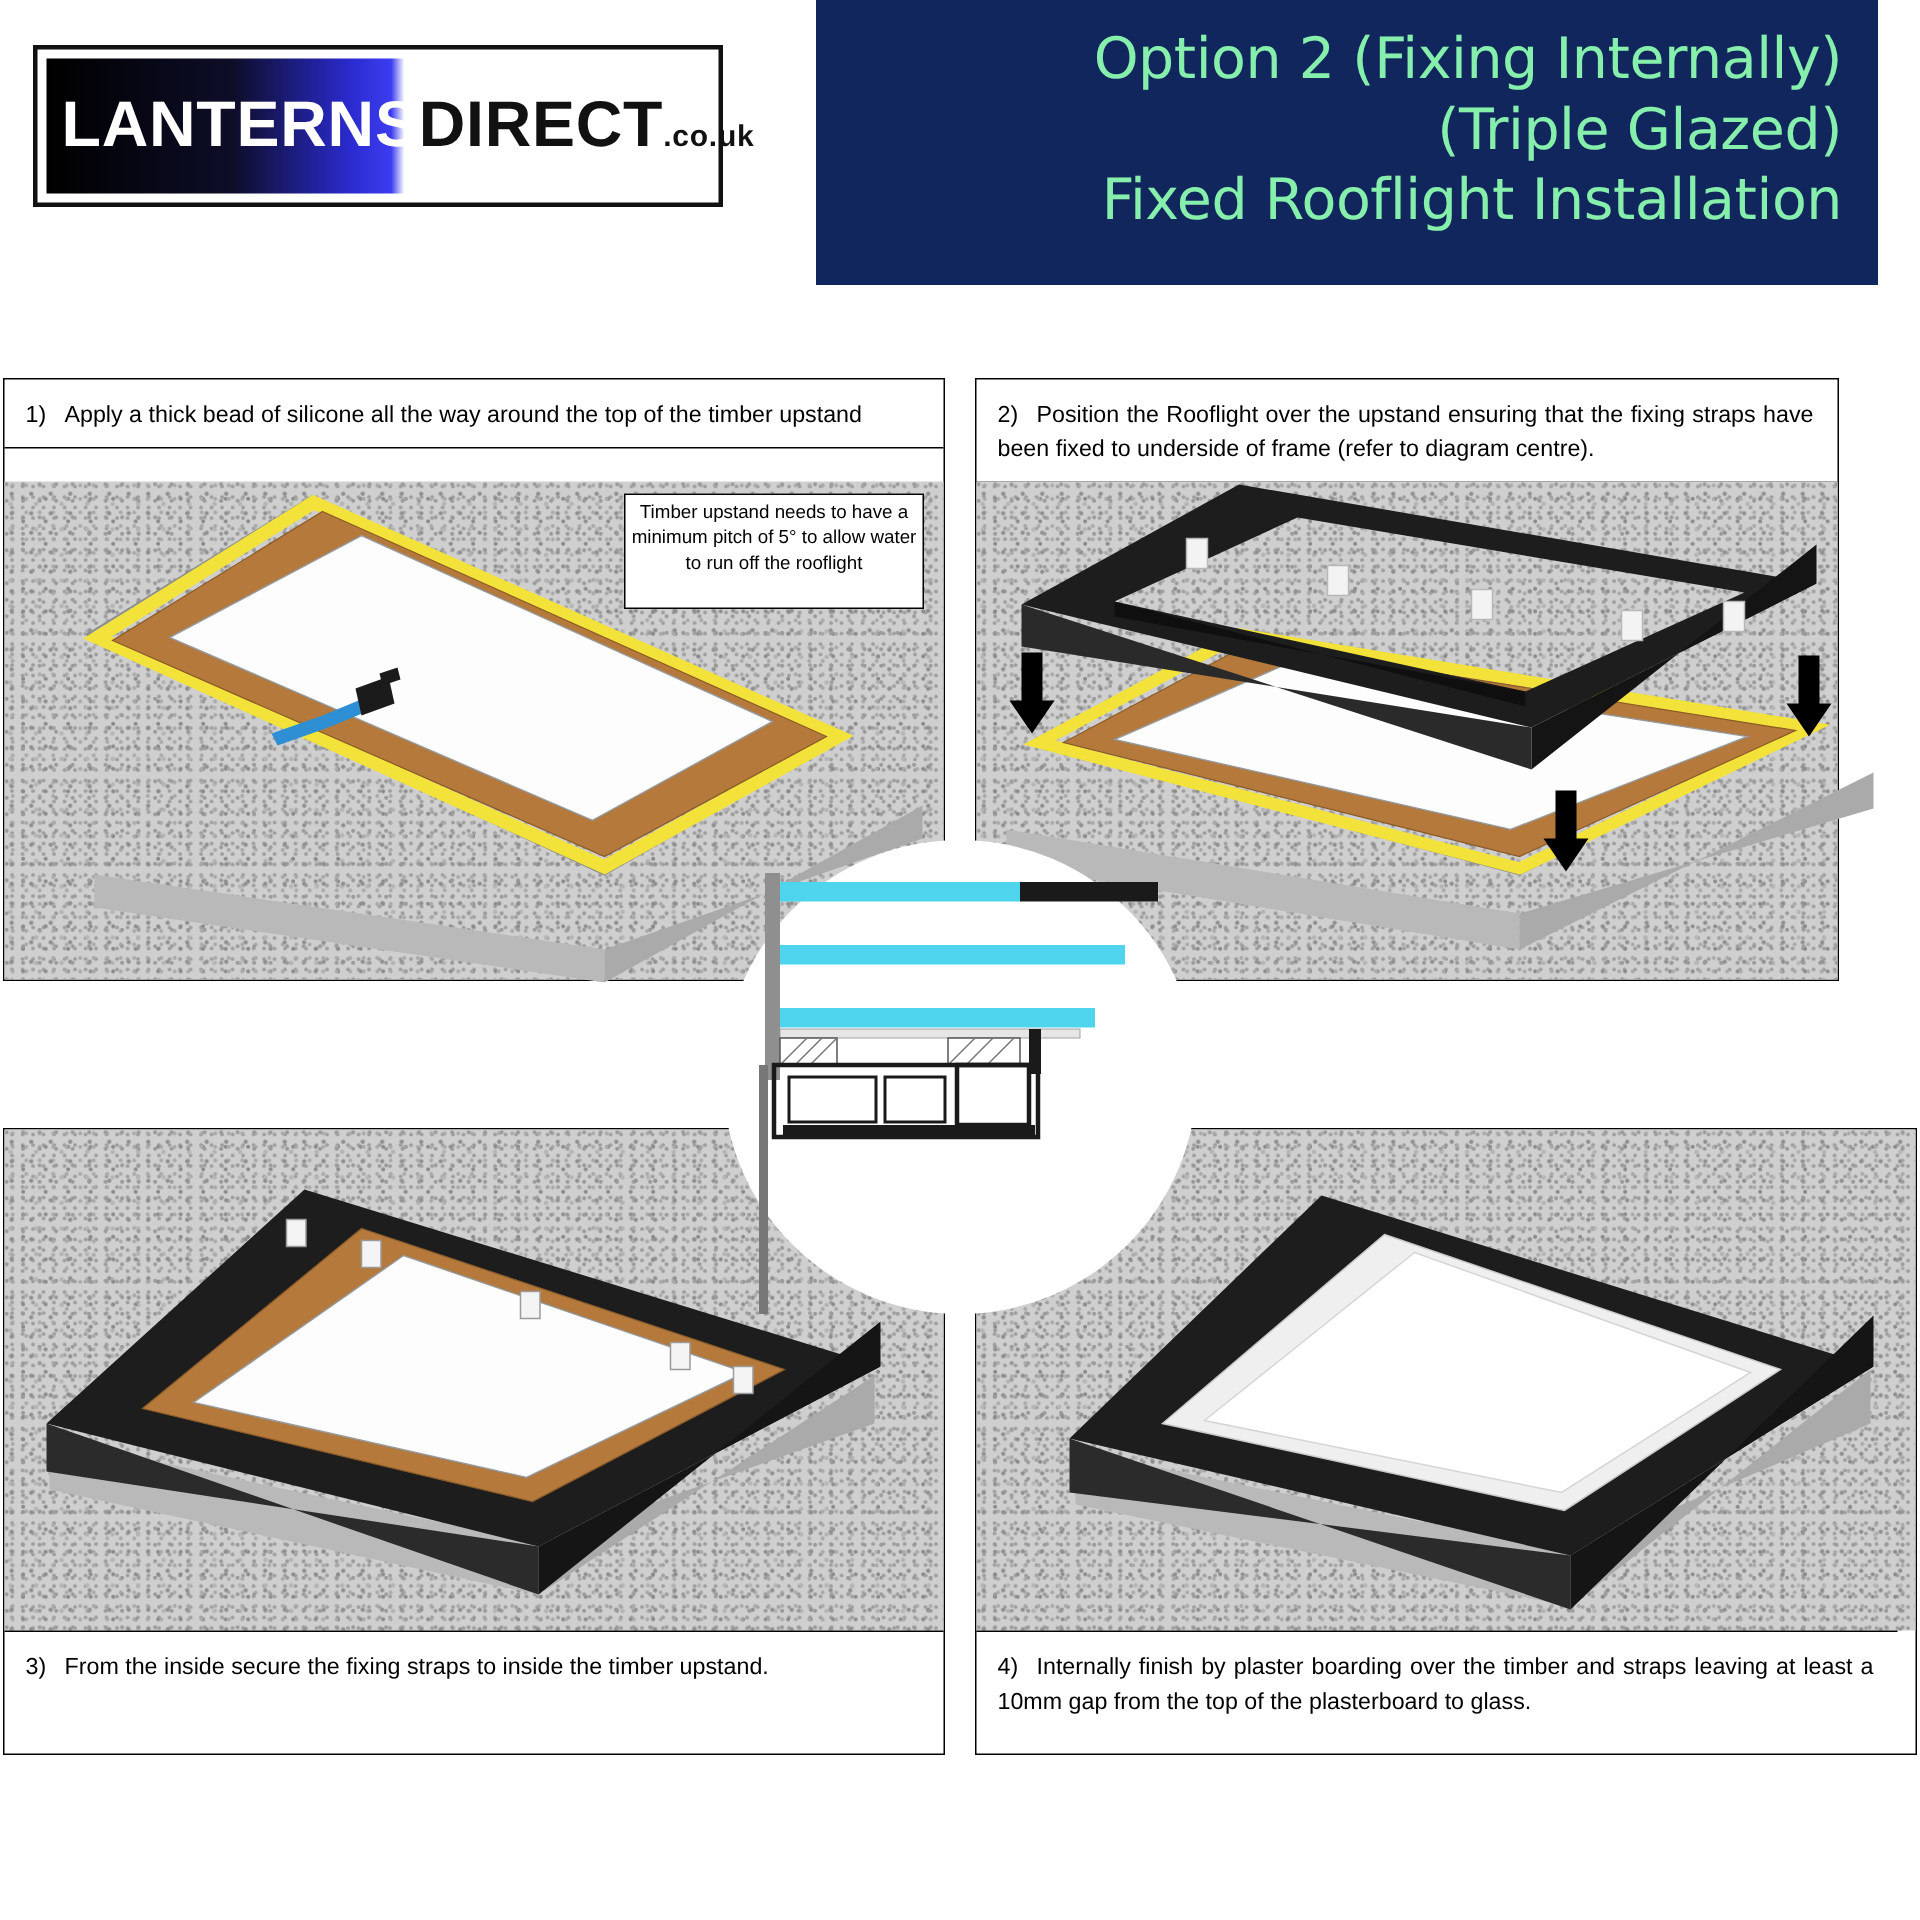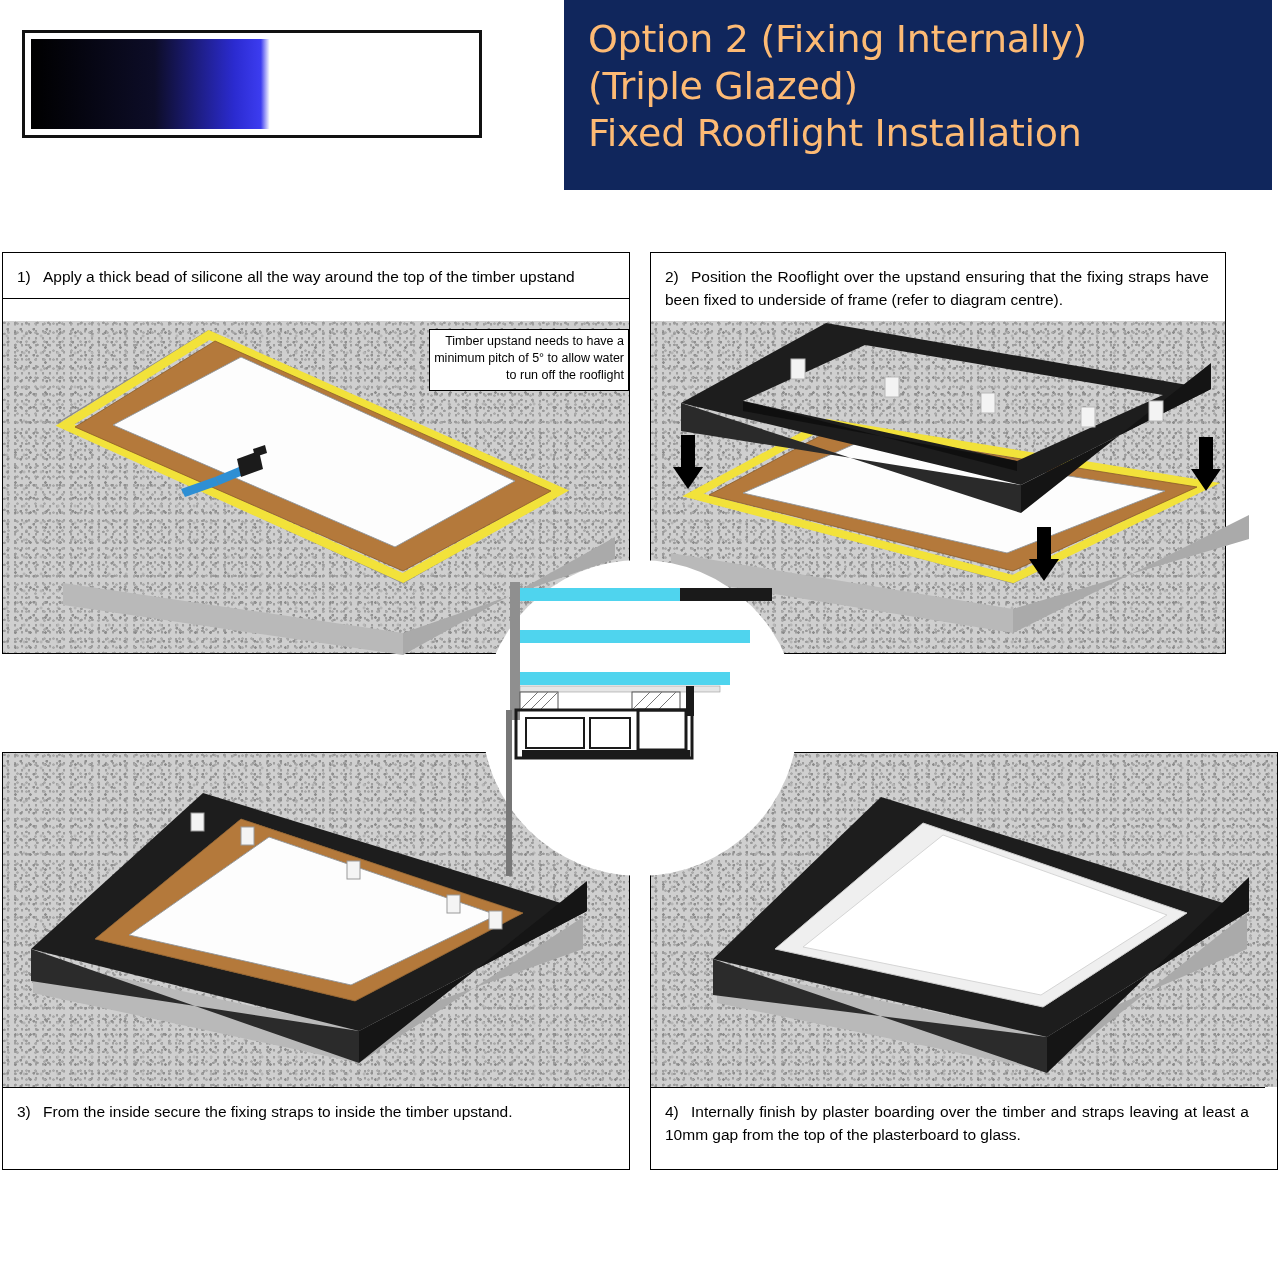--- a/index.html
+++ b/index.html
@@ -22,23 +22,24 @@
     display:flex;align-items:center;
   }
   .logo-text{
     position:absolute;left:16px;top:50%;transform:translateY(-50%);
     font-size:43px;font-weight:bold;letter-spacing:0.5px;white-space:nowrap;
   }
   .logo-l1{color:#ffffff;}
   .logo-l2{color:#111111;}
   .logo-l3{color:#111111;font-size:20px;font-weight:bold;}
   .title-panel{
-    position:absolute;left:564px;top:0;width:708px;height:190px;
-    background:#10265c;color:#fdba74;
+    position:absolute;left:544px;top:0;width:708px;height:190px;
+    background:#10265c;color:#86efac;
     box-sizing:border-box;padding:16px 24px 0 24px;
+    text-align:right;
   }
   .title-line{
     font-size:38px;line-height:47px;font-weight:normal;
     font-family:"DejaVu Sans", sans-serif;
     letter-spacing:-0.3px;
   }
 
   
   .panel{position:absolute;border:1px solid #000;box-sizing:border-box;background:#fff;}
   .p1{left:2px;  top:252px; width:628px; height:402px;}
@@ -68,42 +69,45 @@
       radial-gradient(circle at 24% 88%, #b5b5b5 1.2px, transparent 1.8px),
       radial-gradient(circle at 72% 48%, #9e9e9e 1px, transparent 1.5px);
     background-size:11px 11px,13px 13px,9px 9px,15px 15px,17px 17px,7px 7px;
   }
   .p1 .roof{top:68px;bottom:0;}
   .p2 .roof{top:68px;bottom:0;}
   .p3 .roof{top:0;bottom:82px;}
   .p4 .roof{top:0;bottom:82px;}
 
   .note{
-    position:absolute;right:0;top:76px;width:200px;height:62px;
+    position:absolute;right:13px;top:76px;width:200px;height:77px;
     border:1px solid #000;background:#fff;box-sizing:border-box;
-    font-size:12.5px;line-height:17px;text-align:right;padding:3px 4px;z-index:6;
+    font-size:12.5px;line-height:17px;text-align:center;padding:3px 4px;z-index:6;
   }
 
   
   .iso{position:absolute;left:0;top:0;width:100%;height:100%;}
   svg{display:block;}
 
   .circ{
     position:absolute;left:482px;top:560px;width:316px;height:316px;
     background:#ffffff;border-radius:50%;z-index:20;
   }
   .detail{position:absolute;left:482px;top:560px;width:316px;height:316px;z-index:21;}
 </style>
 </head>
 <body>
 
 <div class="header">
 
   <div class="logo-box">
     <div class="logo-inner"></div>
+    <div class="logo-text">
+      <span class="logo-l1">LANTERNS</span><span class="logo-l2">DIRECT</span><span class="logo-l3">.co.uk</span>
+    </div>
   </div>
 
   <div class="title-panel">
     <div class="title-line">Option 2 (Fixing Internally)</div>
     <div class="title-line">(Triple Glazed)</div>
     <div class="title-line">Fixed Rooflight Installation</div>
   </div>
 </div>
 
 <div class="panel p1">

